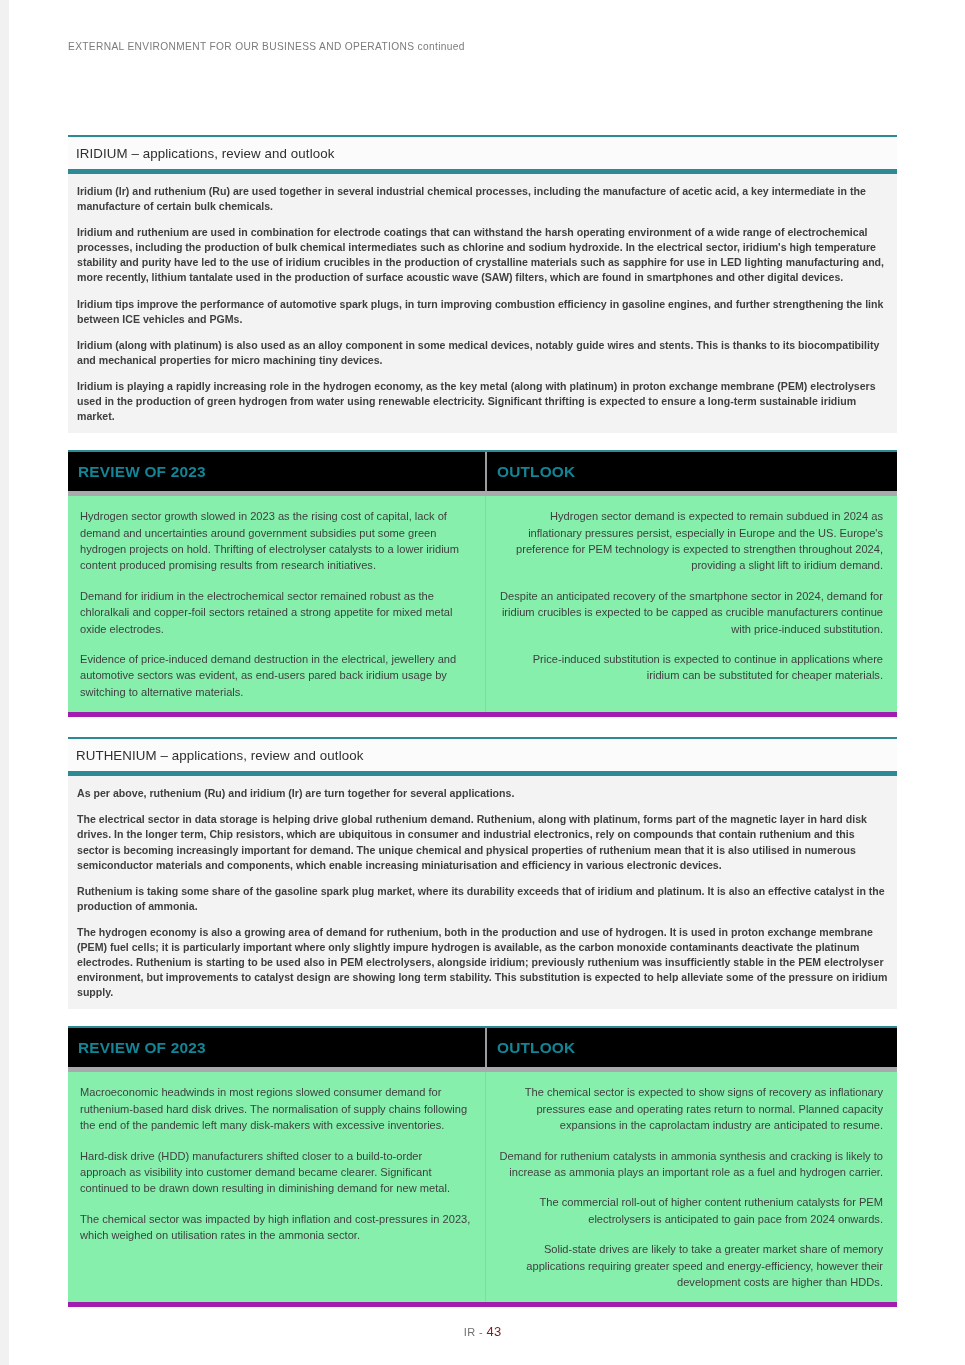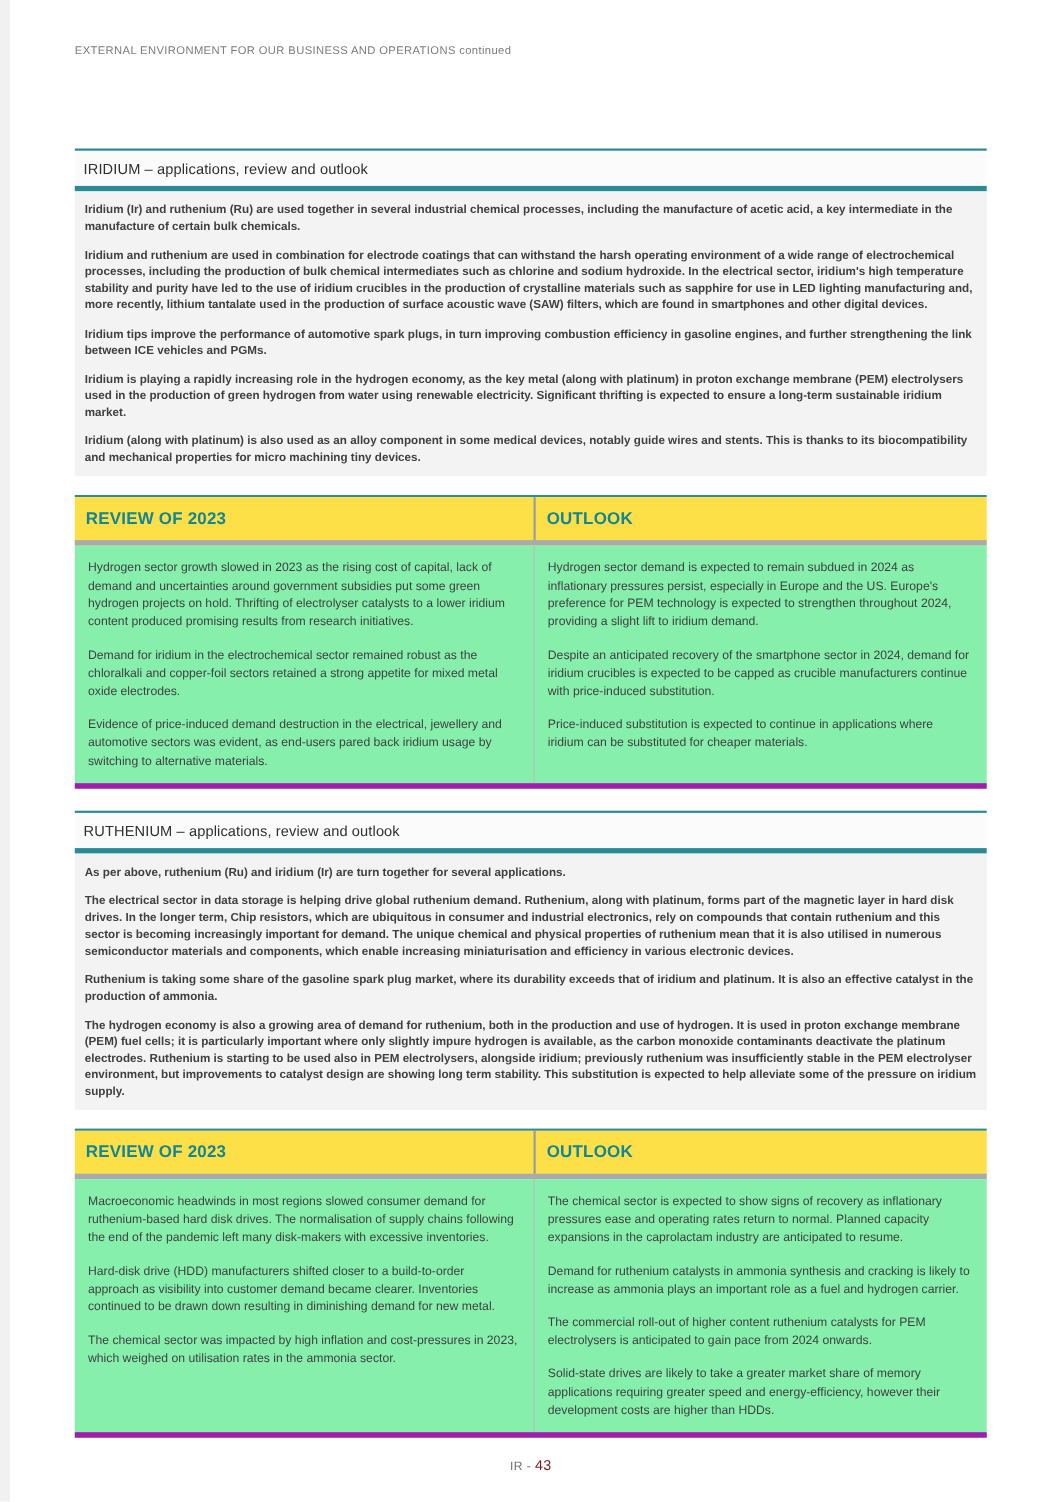--- a/index.html
+++ b/index.html
@@ -86,21 +86,21 @@
   }
   .prose p:last-child { margin-bottom: 0; }
 
   
   .ro-table {
     margin-top: 17px;
     border-top: 2px solid #2b8a94;
   }
   .ro-head {
     display: flex;
-    background: #fde047;
+    background: #000000;
     border-bottom: 5px solid #a8aaad;
   }
   .ro-head .cell {
     padding: 11px 10px 10px 10px;
     box-sizing: border-box;
   }
   .ro-head .cell.left  { width: 417px; }
   .ro-head .cell.right { width: 412px; border-left: 2px solid #9a9d9f; }
   .ro-head h3 {
     margin: 0;
@@ -112,21 +112,21 @@
   .ro-body {
     display: flex;
     border-bottom: 5px solid #a21caf;
     background: #86efac;
   }
   .ro-body .cell {
     padding: 12px 14px 12px 12px;
     box-sizing: border-box;
   }
   .ro-body .cell.left  { width: 417px; }
-  .ro-body .cell.right { width: 412px; border-left: 1px solid #b9b9b9; }
+  .ro-body .cell.right { width: 412px; border-left: 1px solid #b9b9b9; text-align: right; }
   .ro-body p {
     margin: 0 0 14px 0;
     font-size: 11.1px;
     line-height: 16.4px;
     color: #3f3f3f;
   }
   .ro-body p:last-child { margin-bottom: 0; }
 
   
   .section-gap { height: 20px; }
@@ -164,22 +164,22 @@
     <div class="section">
 
       <div class="section-head">
         <h2>IRIDIUM – applications, review and outlook</h2>
       </div>
 
       <div class="prose">
         <p>Iridium (Ir) and ruthenium (Ru) are used together in several industrial chemical processes, including the manufacture of acetic acid, a key intermediate in the manufacture of certain bulk chemicals.</p>
         <p>Iridium and ruthenium are used in combination for electrode coatings that can withstand the harsh operating environment of a wide range of electrochemical processes, including the production of bulk chemical intermediates such as chlorine and sodium hydroxide. In the electrical sector, iridium's high temperature stability and purity have led to the use of iridium crucibles in the production of crystalline materials such as sapphire for use in LED lighting manufacturing and, more recently, lithium tantalate used in the production of surface acoustic wave (SAW) filters, which are found in smartphones and other digital devices.</p>
         <p>Iridium tips improve the performance of automotive spark plugs, in turn improving combustion efficiency in gasoline engines, and further strengthening the link between ICE vehicles and PGMs.</p>
+        <p>Iridium (along with platinum) is also used as an alloy component in some medical devices, notably guide wires and stents. This is thanks to its biocompatibility and mechanical properties for micro machining tiny devices.</p>
         <p>Iridium is playing a rapidly increasing role in the hydrogen economy, as the key metal (along with platinum) in proton exchange membrane (PEM) electrolysers used in the production of green hydrogen from water using renewable electricity. Significant thrifting is expected to ensure a long-term sustainable iridium market.</p>
-        <p>Iridium (along with platinum) is also used as an alloy component in some medical devices, notably guide wires and stents. This is thanks to its biocompatibility and mechanical properties for micro machining tiny devices.</p>
       </div>
 
       <div class="ro-table">
         <div class="ro-head">
           <div class="cell left">
             <h3>REVIEW OF 2023</h3>
           </div>
           <div class="cell right">
             <h3>OUTLOOK</h3>
           </div>
@@ -219,21 +219,21 @@
           <div class="cell left">
             <h3>REVIEW OF 2023</h3>
           </div>
           <div class="cell right">
             <h3>OUTLOOK</h3>
           </div>
         </div>
         <div class="ro-body">
           <div class="cell left">
             <p>Macroeconomic headwinds in most regions slowed consumer demand for ruthenium-based hard disk drives. The normalisation of supply chains following the end of the pandemic left many disk-makers with excessive inventories.</p>
-            <p>Hard-disk drive (HDD) manufacturers shifted closer to a build-to-order approach as visibility into customer demand became clearer. Inventories continued to be drawn down resulting in diminishing demand for new metal.</p>
+            <p>Hard-disk drive (HDD) manufacturers shifted closer to a build-to-order approach as visibility into customer demand became clearer. Significant continued to be drawn down resulting in diminishing demand for new metal.</p>
             <p>The chemical sector was impacted by high inflation and cost-pressures in 2023, which weighed on utilisation rates in the ammonia sector.</p>
           </div>
           <div class="cell right">
             <p>The chemical sector is expected to show signs of recovery as inflationary pressures ease and operating rates return to normal. Planned capacity expansions in the caprolactam industry are anticipated to resume.</p>
             <p>Demand for ruthenium catalysts in ammonia synthesis and cracking is likely to increase as ammonia plays an important role as a fuel and hydrogen carrier.</p>
             <p>The commercial roll-out of higher content ruthenium catalysts for PEM electrolysers is anticipated to gain pace from 2024 onwards.</p>
             <p>Solid-state drives are likely to take a greater market share of memory applications requiring greater speed and energy-efficiency, however their development costs are higher than HDDs.</p>
           </div>
         </div>
       </div>

